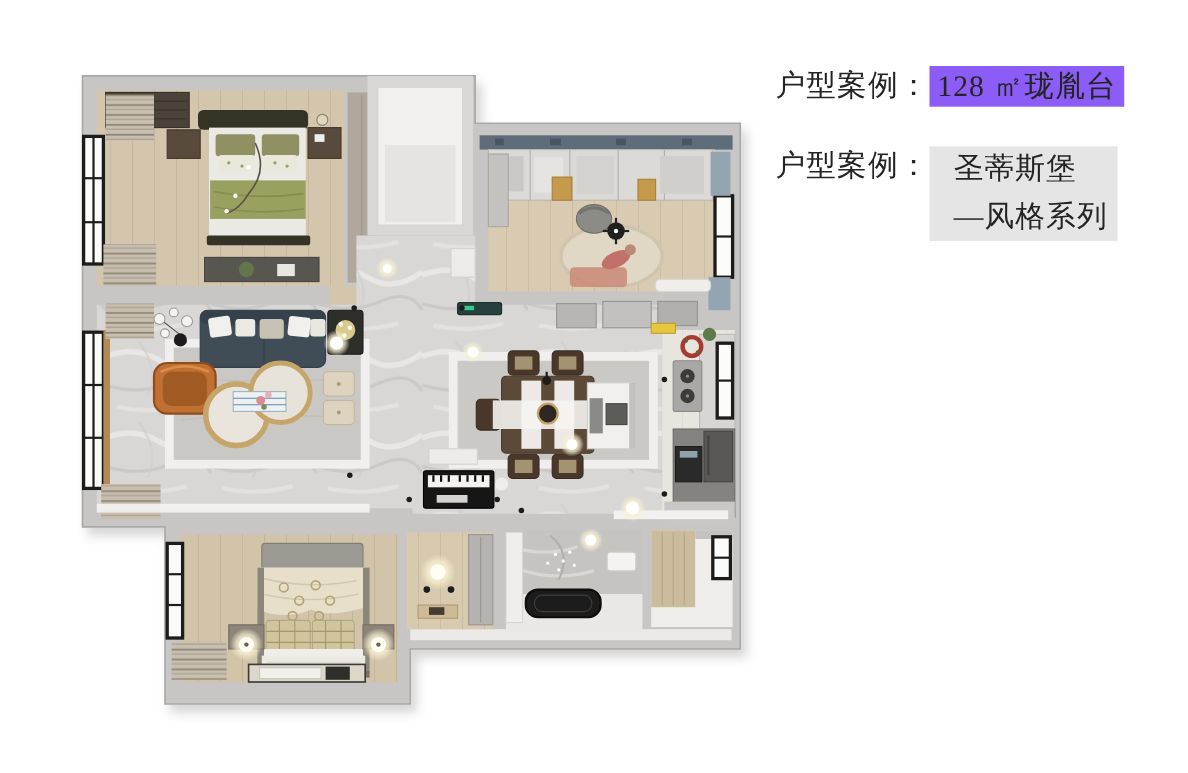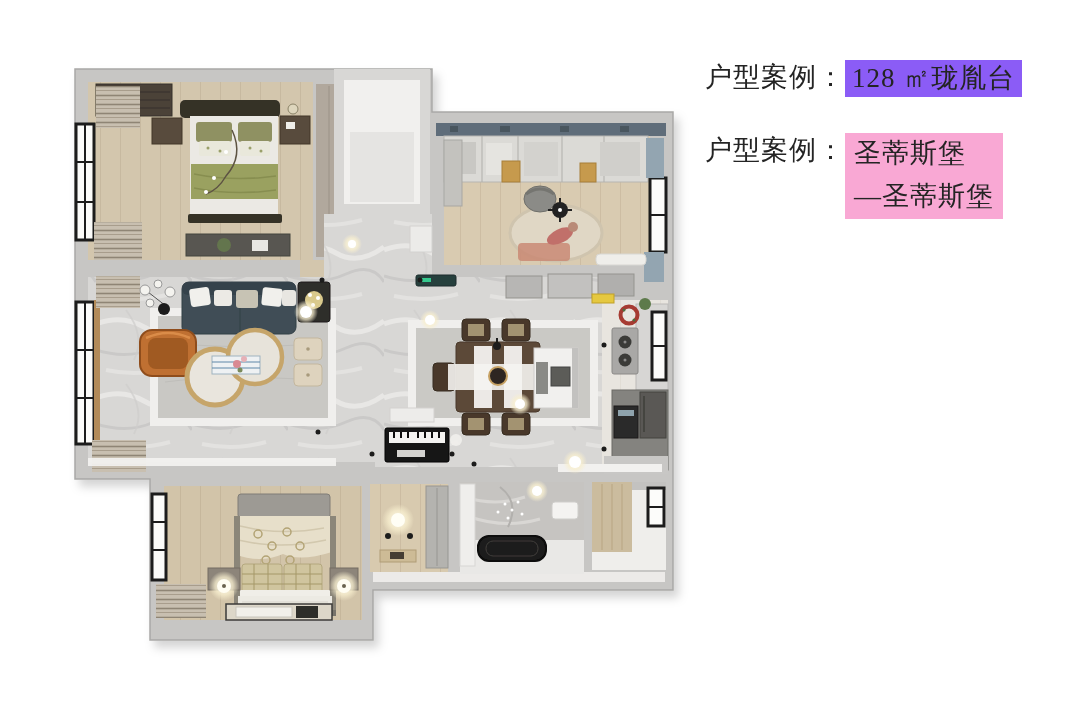--- a/index.html
+++ b/index.html
@@ -4,21 +4,21 @@
 <style>
   html,body{margin:0;padding:0;background:#ffffff;}
   .stage{position:relative;width:1080px;height:703px;background:#ffffff;overflow:hidden;
          font-family:"Liberation Serif","DejaVu Serif",serif;margin-top:12px;}
   .plan-svg{position:absolute;left:0;top:0;width:1080px;height:703px;display:block;}
   .panel{position:absolute;left:705px;top:48px;width:340px;color:#242424;}
   .row{display:flex;align-items:flex-start;font-size:27px;letter-spacing:1px;line-height:34px;}
   .row + .row{margin-top:36px;}
   .lbl{white-space:nowrap;}
   .hl{background:#8b5cf6;padding:1px 7px 2px 7px;white-space:nowrap;}
-  .hl-block{background:#f9a8d4;padding:3px 9px 6px 9px;}
+  .hl-block{background:#e5e5e5;padding:3px 9px 6px 22px;}
   .hl-block .l2{margin-top:9px;}
 </style>
 </head>
 <body>
 
 <div class="stage">
 
   <svg class="plan-svg" viewBox="0 0 1080 703">
     <defs>
       <pattern id="planks" width="20" height="20" patternUnits="userSpaceOnUse">
@@ -431,18 +431,18 @@
 
   <div class="panel">
     <div class="row">
       <span class="lbl">户型案例：</span>
         <span class="hl">128 ㎡珑胤台</span>
     </div>
     <div class="row">
       <span class="lbl">户型案例：</span>
         <span class="hl-block">
           <span class="l1" style="display:block;">圣蒂斯堡</span>
-          <span class="l2" style="display:block;">—圣蒂斯堡</span>
+          <span class="l2" style="display:block;">—风格系列</span>
         </span>
     </div>
   </div>
 
 </div>
 
 </body></html>

